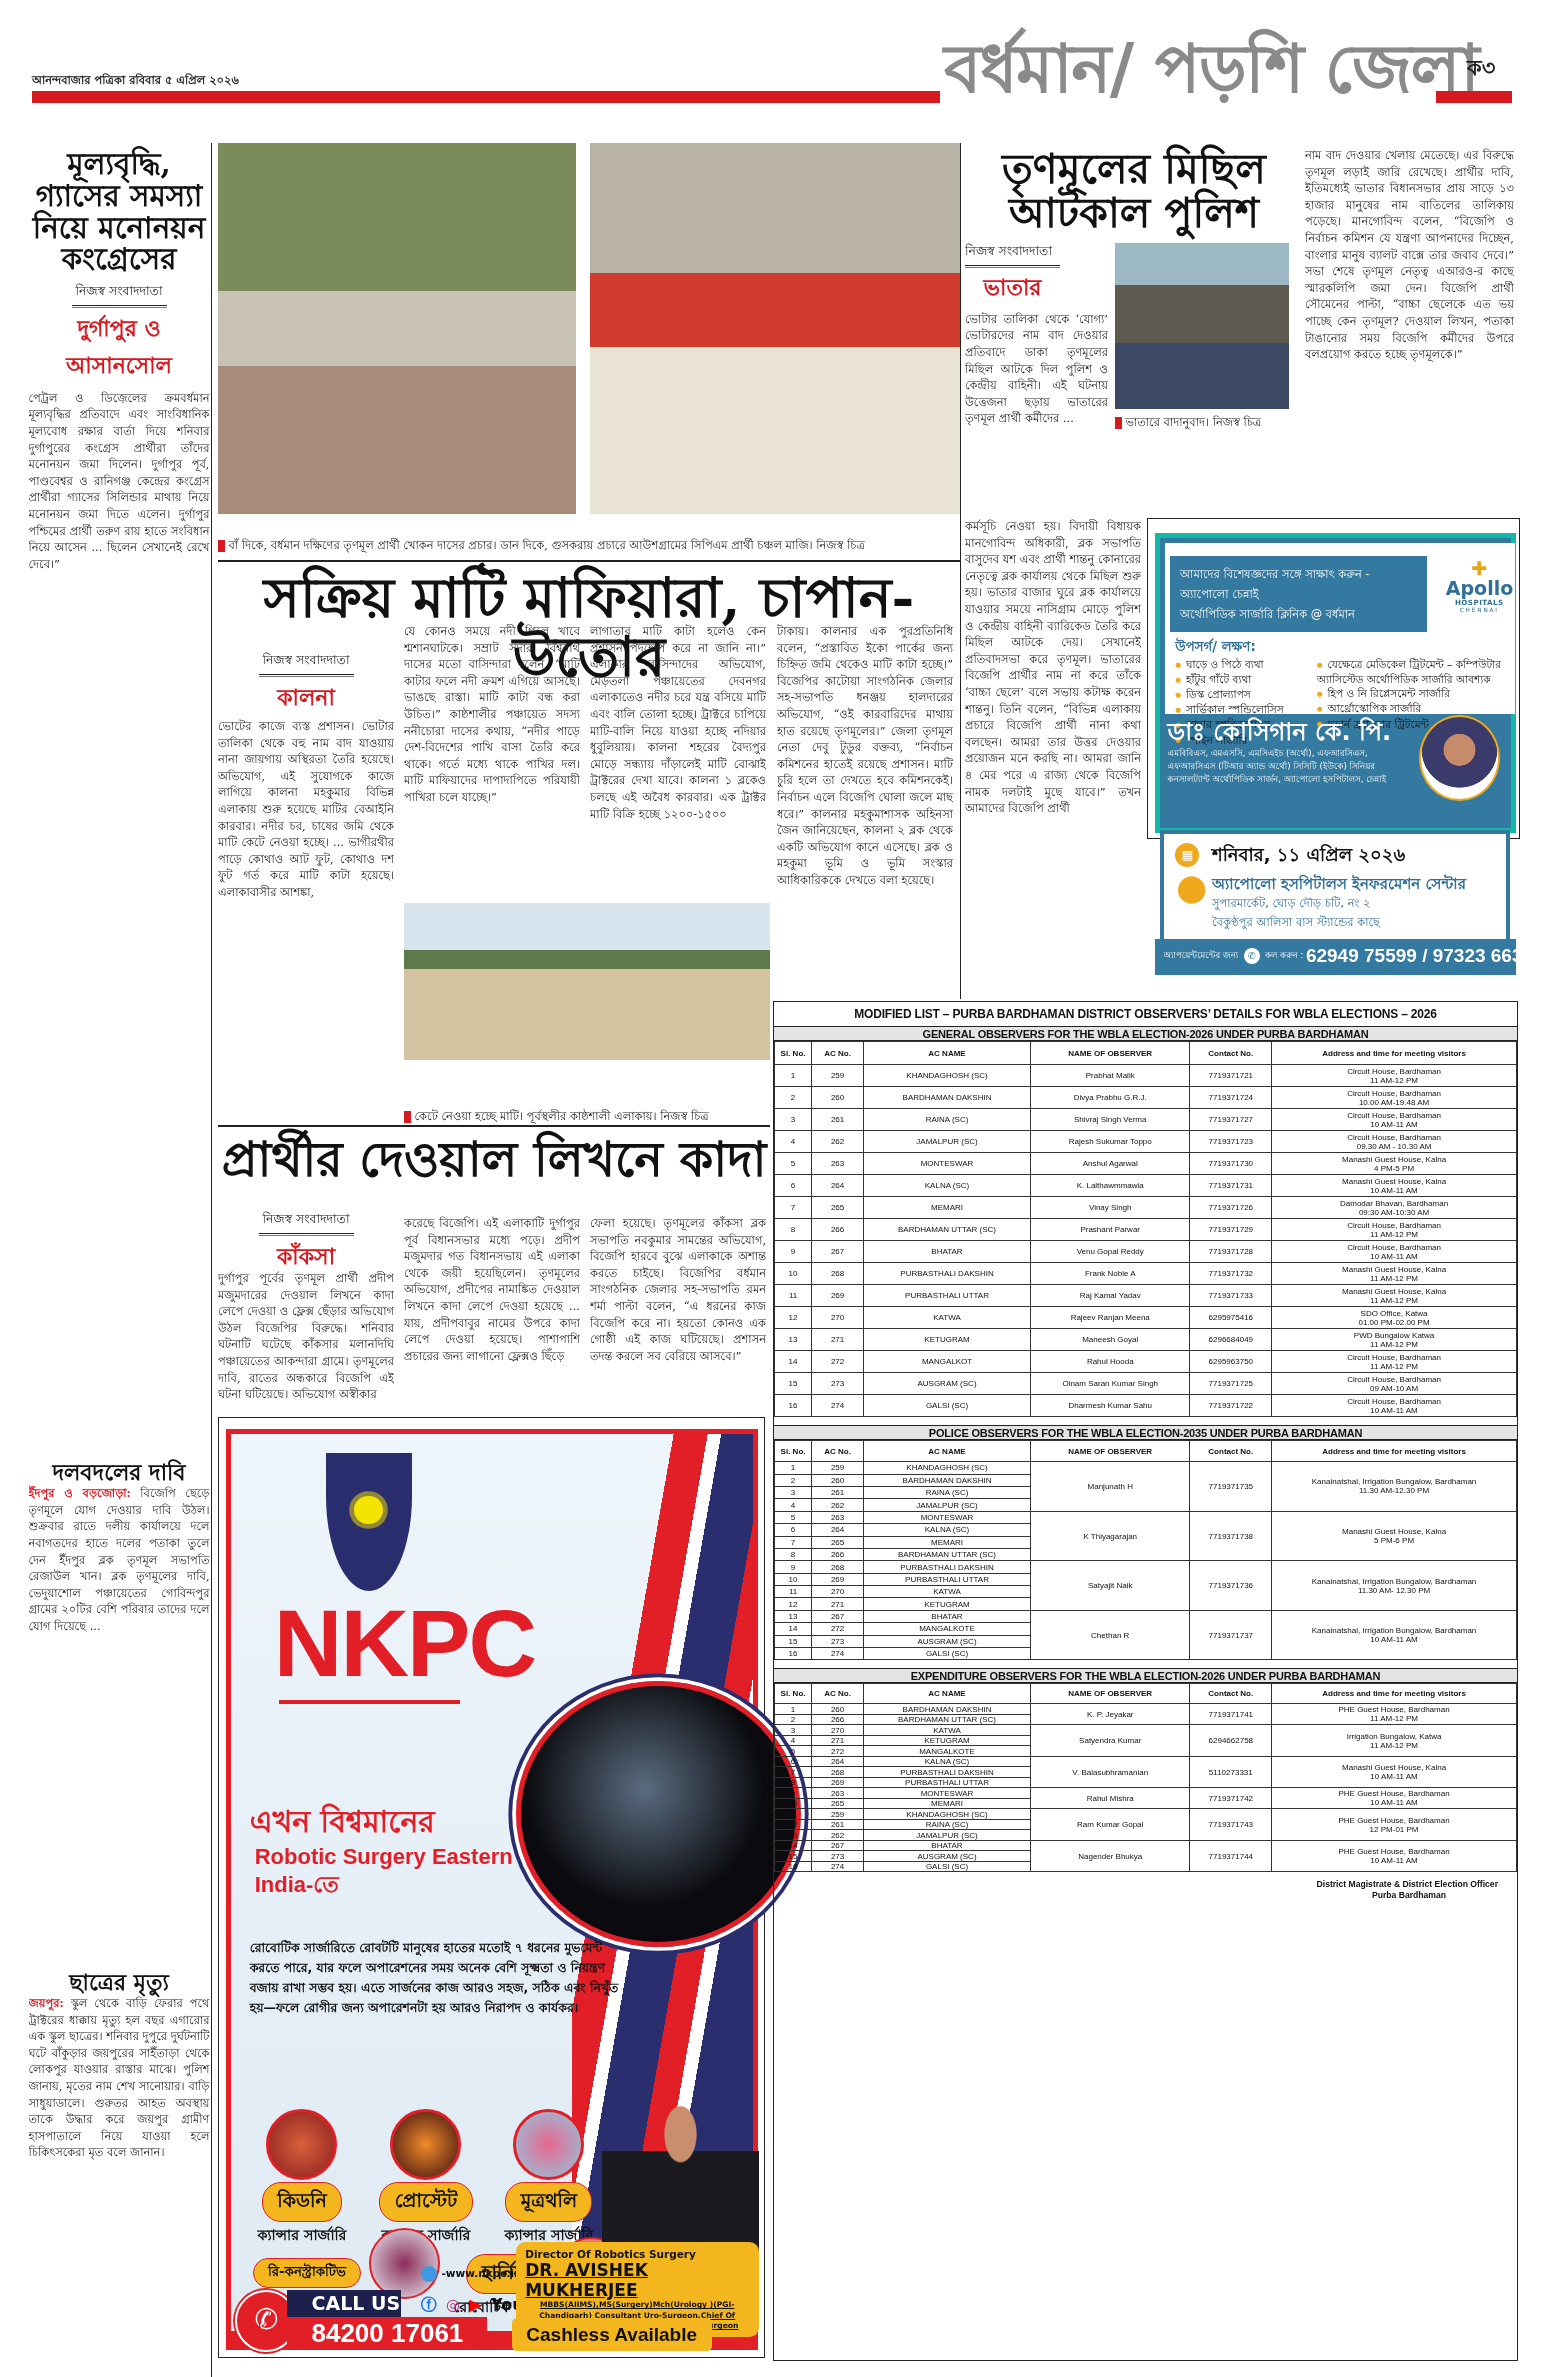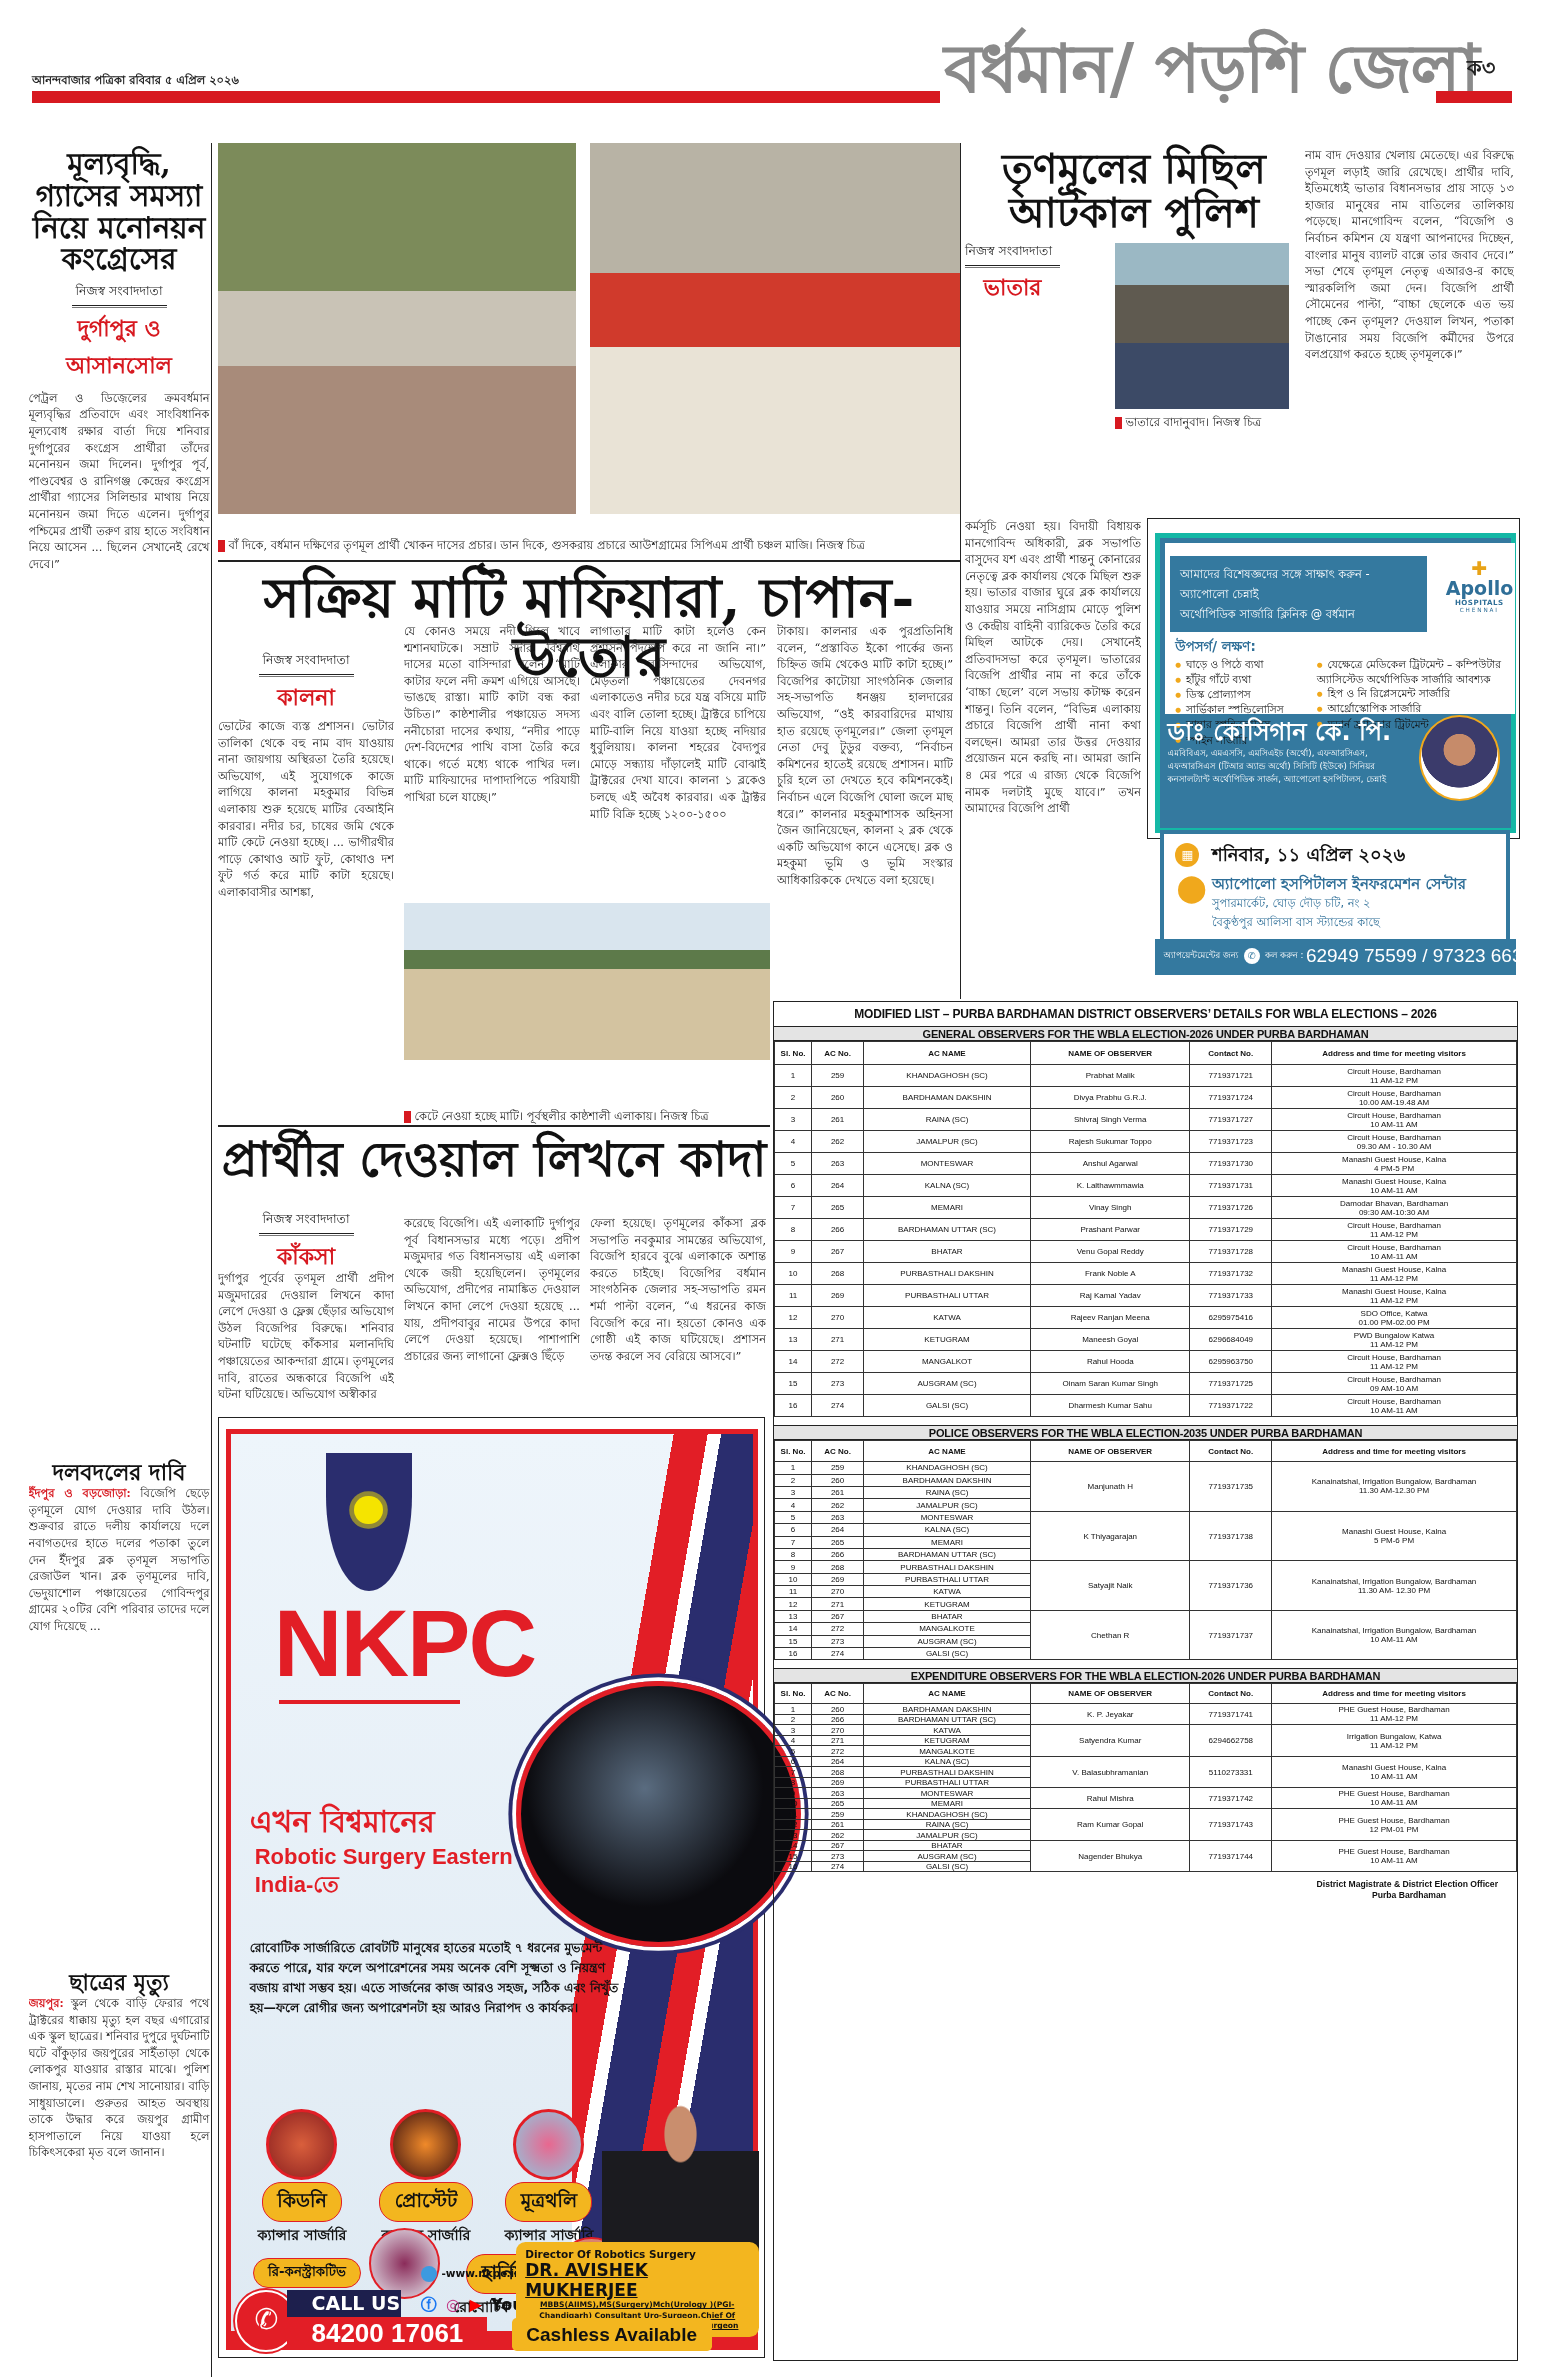--- a/index.html
+++ b/index.html
@@ -116,20 +116,21 @@
 <div class="abs photo" style="left:218px;top:143px;width:358px;height:371px;background:linear-gradient(180deg,#7c8b5a 0 40%,#c9c3b6 40% 60%,#a88b7a 60%)"></div>
 <div class="abs photo" style="left:590px;top:143px;width:371px;height:371px;background:linear-gradient(180deg,#b8b3a5 0 35%,#d03a2c 35% 55%,#e9e3d6 55%)"></div>
 <div class="abs caption" style="left:218px;top:537px;width:742px"><span class="sq"></span><span>বাঁ দিকে, বর্ধমান দক্ষিণের তৃণমূল প্রার্থী খোকন দাসের প্রচার। ডান দিকে, গুসকরায় প্রচারে আউশগ্রামের সিপিএম প্রার্থী চঞ্চল মাজি। নিজস্ব চিত্র</span></div>
 <div class="abs rule" style="left:218px;top:560px;width:742px;height:1.9px"></div>
 
 <div class="abs" style="left:965px;top:143px;width:338px;height:371px">
   <div class="headline" style="font-size:41px;margin-top:3.8px">তৃণমূলের মিছিল আটকাল পুলিশ</div>
   <div class="byline" style="width:109px;text-align:left;margin-top:6.7px">নিজস্ব সংবাদদাতা</div>
   <div class="dbl" style="width:95px;margin:2.9px 0 1.9px 0"></div>
   <div class="place" style="width:95px;font-size:22px">ভাতার</div>
+  <div class="body" style="width:143px;margin-top:3.8px;height:204px;overflow:hidden">ভোটার তালিকা থেকে ‘যোগ্য’ ভোটারদের নাম বাদ দেওয়ার প্রতিবাদে ডাকা তৃণমূলের মিছিল আটকে দিল পুলিশ ও কেন্দ্রীয় বাহিনী। এই ঘটনায় উত্তেজনা ছড়ায় ভাতারের তৃণমূল প্রার্থী কর্মীদের ...</div>
 </div>
 <div class="abs photo" style="left:1115px;top:243px;width:174px;height:166px;background:linear-gradient(180deg,#9bb8c4 0 25%,#5f5a50 25% 60%,#3c4a66 60%)"></div>
 <div class="abs caption" style="left:1115px;top:414px;width:181px"><span class="sq"></span><span>ভাতারে বাদানুবাদ। নিজস্ব চিত্র</span></div>
 <div class="abs body" style="left:1305px;top:147px;width:209px;height:366px;overflow:hidden">নাম বাদ দেওয়ার খেলায় মেতেছে। এর বিরুদ্ধে তৃণমূল লড়াই জারি রেখেছে। প্রার্থীর দাবি, ইতিমধ্যেই ভাতার বিধানসভার প্রায় সাড়ে ১৩ হাজার মানুষের নাম বাতিলের তালিকায় পড়েছে। মানগোবিন্দ বলেন, “বিজেপি ও নির্বাচন কমিশন যে যন্ত্রণা আপনাদের দিচ্ছেন, বাংলার মানুষ ব্যালট বাক্সে তার জবাব দেবে।” সভা শেষে তৃণমূল নেতৃত্ব এআরও-র কাছে স্মারকলিপি জমা দেন। বিজেপি প্রার্থী সৌমেনের পাল্টা, “বাচ্চা ছেলেকে এত ভয় পাচ্ছে কেন তৃণমূল? দেওয়াল লিখন, পতাকা টাঙানোর সময় বিজেপি কর্মীদের উপরে বলপ্রয়োগ করতে হচ্ছে তৃণমূলকে।”</div>
 
 <div class="abs headline" style="left:218px;top:568px;width:742px;font-size:55px">সক্রিয় মাটি মাফিয়ারা, চাপান-উতোর</div>
 <div class="abs" style="left:218px;top:651px;width:176px">
   <div class="byline">নিজস্ব সংবাদদাতা</div>
   <div class="dbl" style="width:95px;margin:2.9px auto"></div>
   <div class="place" style="font-size:22px">কালনা</div>
@@ -195,21 +196,21 @@
   <div class="abs" style="left:48px;top:6.7px;font-size:18px;font-weight:bold;color:#111">শনিবার, ১১ এপ্রিল ২০২৬</div>
   <div class="abs" style="left:12.4px;top:40px;width:19px;height:28.5px;color:#f0a81c;font-size:27px;line-height:28.5px">⬤</div>
   <div class="abs" style="left:48px;top:38px;font-size:15px;color:#2f6f98;font-weight:bold">অ্যাপোলো হসপিটালস ইনফরমেশন সেন্টার</div>
   <div class="abs" style="left:48px;top:61px;font-size:11.4px;color:#2f6f98">সুপারমার্কেট, ঘোড় দৌড় চটি, নং ২</div>
   <div class="abs" style="left:48px;top:80px;font-size:11.4px;color:#2f6f98">বৈকুণ্ঠপুর আলিসা বাস স্ট্যান্ডের কাছে</div>
 </div>
 <div class="abs" style="left:1155px;top:939px;width:361px;height:36px;background:#34799f;color:#fff;padding:5.7px 8.6px;white-space:nowrap">
   <span style="font-size:8.6px;vertical-align:middle">অ্যাপয়েন্টমেন্টের জন্য</span>
   <span style="display:inline-block;width:16px;height:16px;border-radius:50%;background:#fff;color:#34799f;text-align:center;line-height:16px;font-size:9.5px;vertical-align:middle;margin:0 2.9px">✆</span>
   <span style="font-size:8.6px;vertical-align:middle">কল করুন :</span>
-  <span style="font-size:19px;font-weight:normal;vertical-align:middle;font-family:'Liberation Sans',sans-serif">62949 75599 / 97323 66363</span>
+  <span style="font-size:19px;font-weight:bold;vertical-align:middle;font-family:'Liberation Sans',sans-serif">62949 75599 / 97323 66363</span>
 </div>
 
 <div id="nkpc-ad" class="abs">
   <div class="nk-frame">
     <div class="nk-stripes"></div>
     <div class="nk-shield">
         <div class="nk-sun"></div>
       </div>
     <div class="nk-logo">NKPC</div>
     <div class="nk-underline"></div>

